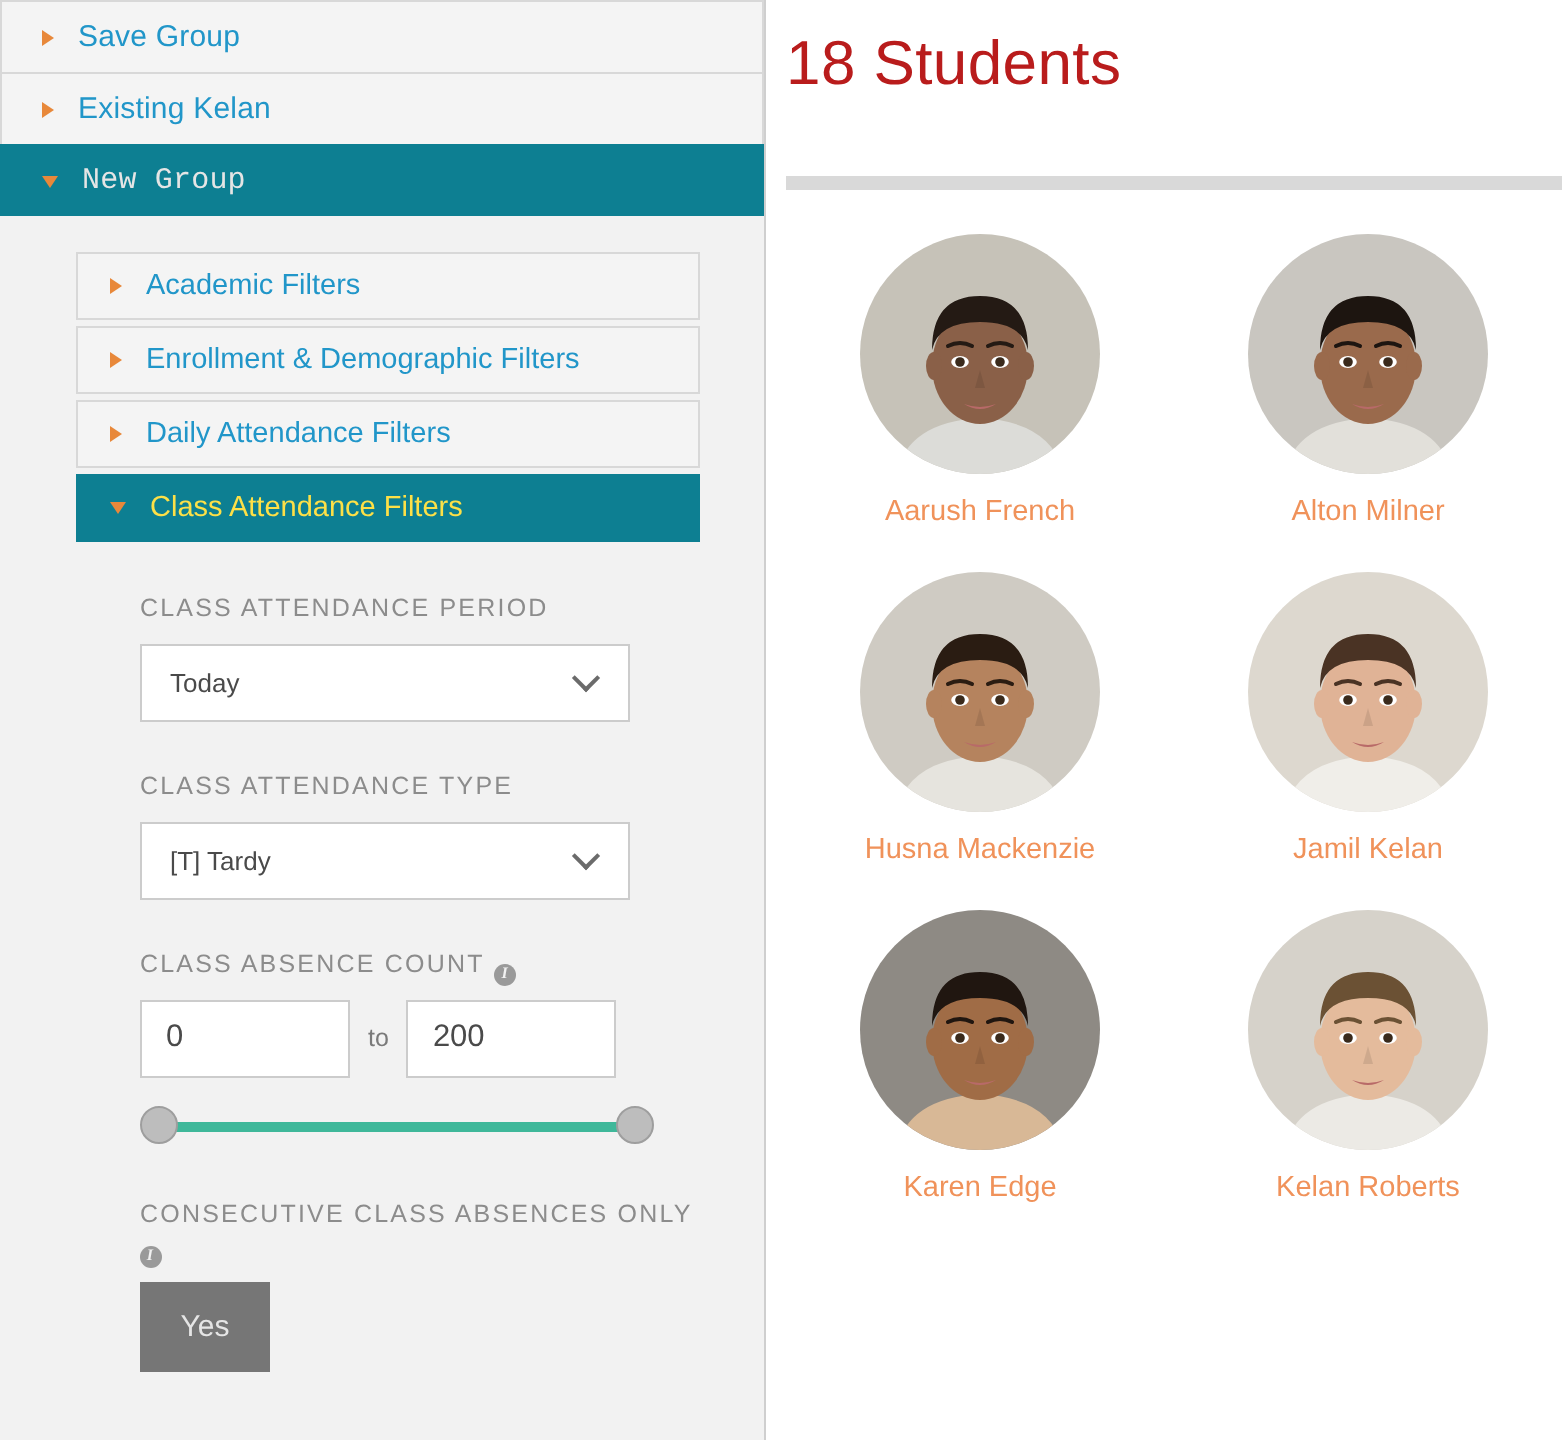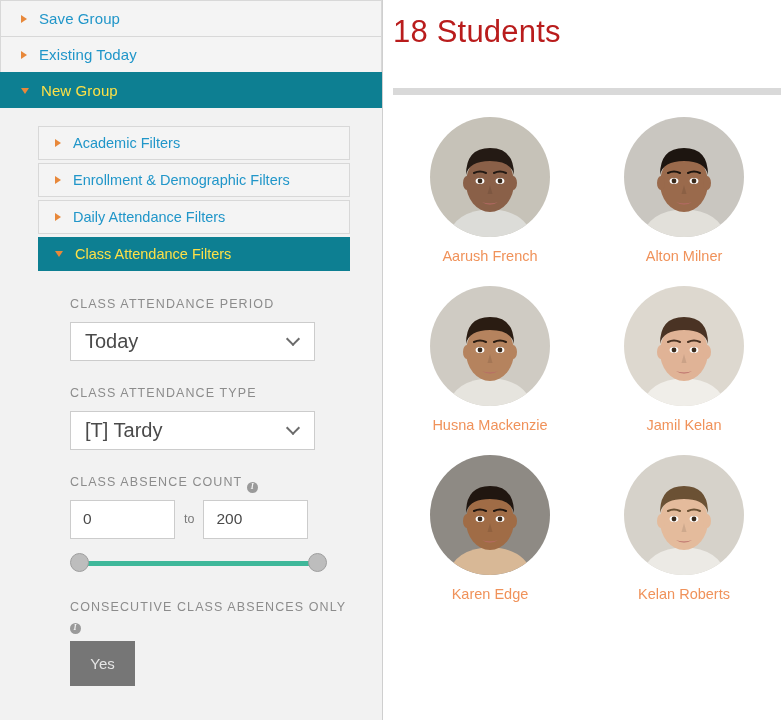--- a/index.html
+++ b/index.html
@@ -47,21 +47,21 @@
   .acc-bar.active {
     background: #0d7f92;
     border-color: #0d7f92;
   }
 
   .acc-label {
     font-size: 15px;
     color: #2196c9;
     letter-spacing: .1px;
   }
-  .acc-bar.active .acc-label { color: #fde047; }
+  .acc-bar.active .acc-label { color: #e5e5e5; font-family: Liberation Mono, monospace; }
 
   .tri {
     width: 0; height: 0;
     margin-right: 12px;
     flex: 0 0 auto;
   }
   .tri.right {
     border-left: 6px solid #e8883a;
     border-top: 4.5px solid transparent;
     border-bottom: 4.5px solid transparent;
@@ -139,21 +139,21 @@
     height: 39px;
     background: #ffffff;
     border: 1px solid #cccccc;
     display: flex;
     align-items: center;
     padding: 0 14px;
     margin-bottom: 24px;
     cursor: pointer;
   }
   .select-value {
-    font-size: 20px;
+    font-size: 13px;
     color: #4a4a4a;
   }
   .chev {
     position: absolute;
     right: 16px;
     top: 50%;
     width: 10px; height: 10px;
     border-right: 2.4px solid #6b6b6b;
     border-bottom: 2.4px solid #6b6b6b;
     transform: translateY(-70%) rotate(45deg);
@@ -281,21 +281,21 @@
 
   <div class="filter-panel">
 
     <div class="accordion-top">
       <div class="acc-bar">
         <span class="tri right"></span>
         <span class="acc-label">Save Group</span>
       </div>
       <div class="acc-bar">
         <span class="tri right"></span>
-        <span class="acc-label">Existing Today</span>
+        <span class="acc-label">Existing Kelan</span>
       </div>
       <div class="acc-bar active">
         <span class="tri down"></span>
         <span class="acc-label">New Group</span>
       </div>
     </div>
 
     <div class="sub-wrap">
       <div class="sub-bar">
         <span class="tri right"></span>

